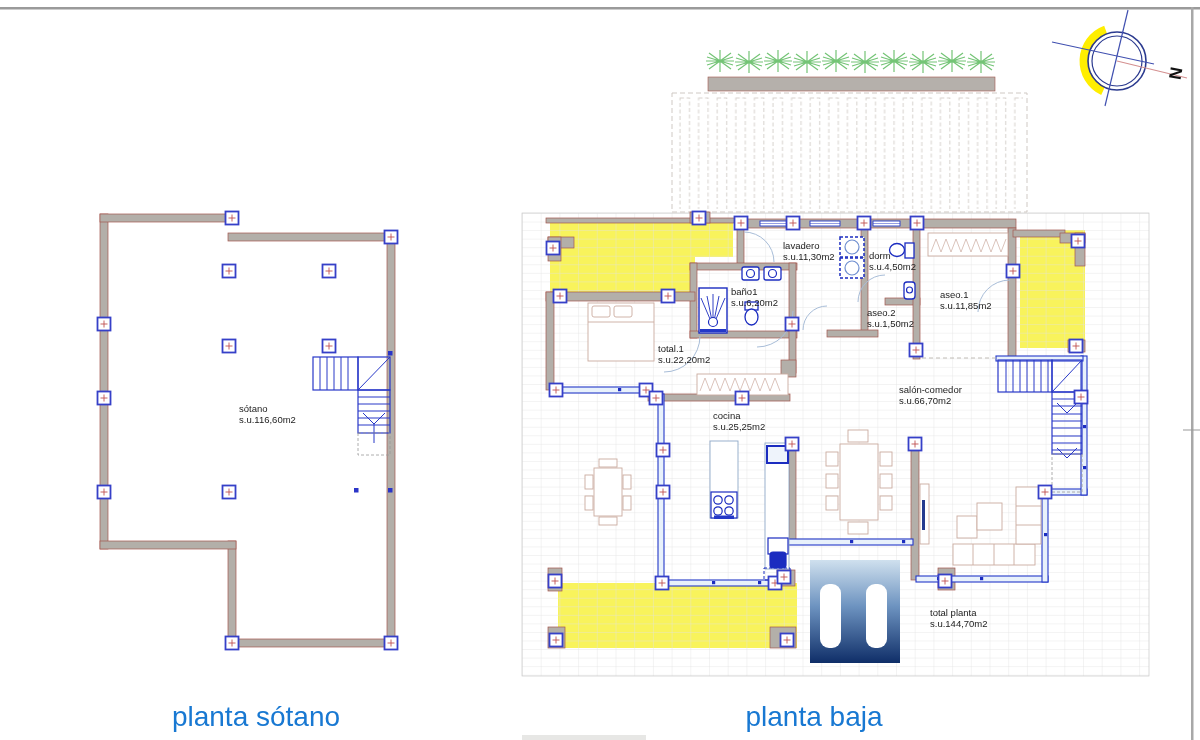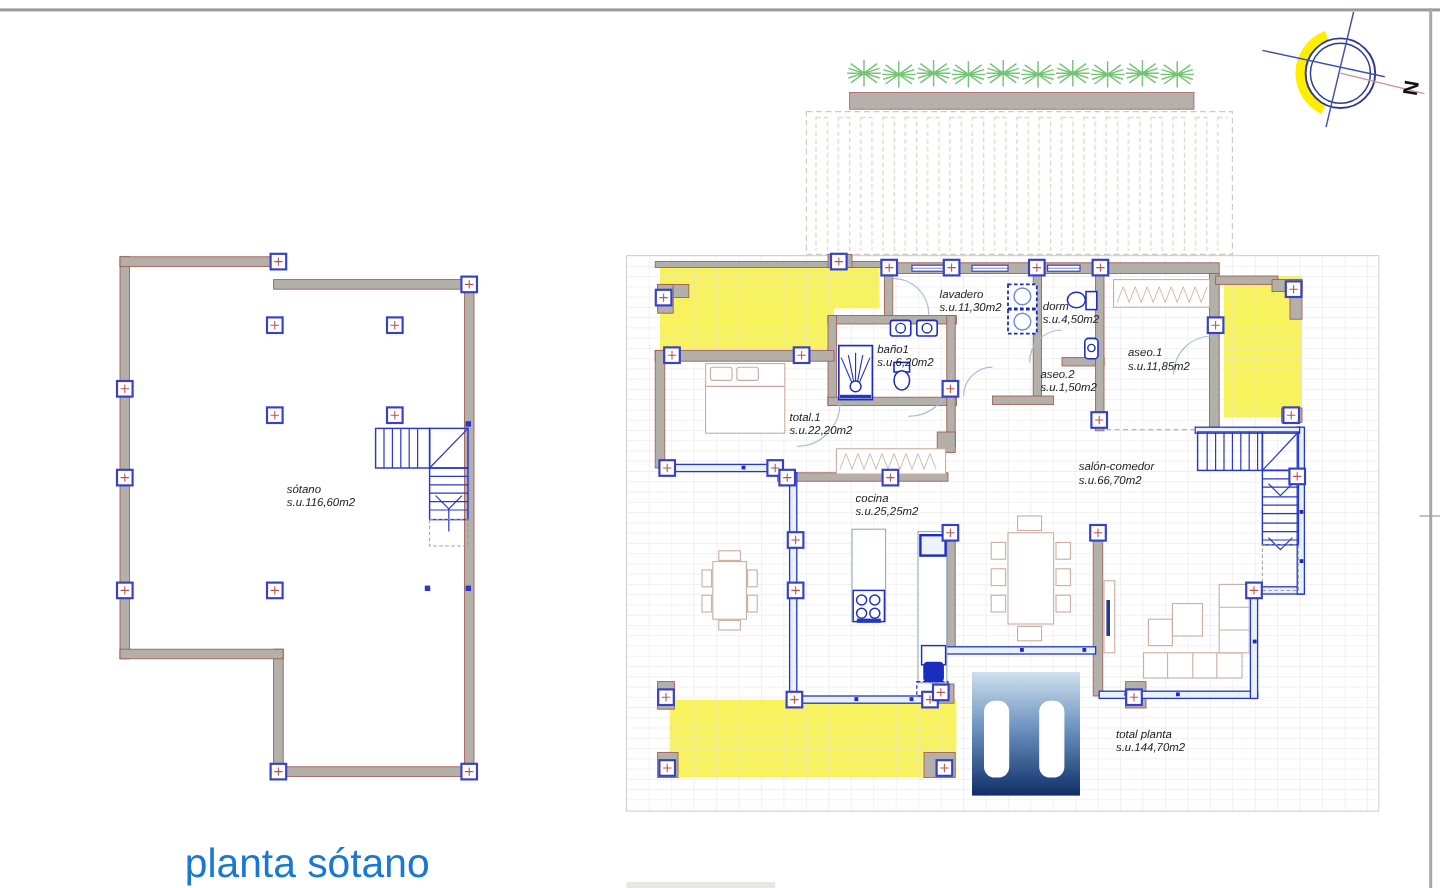--- a/index.html
+++ b/index.html
@@ -1,22 +1,22 @@
 <!DOCTYPE html>
 <html><head>
 <meta charset="utf-8">
 <style>
   html,body{margin:0;padding:0;background:#fff;}
   #page{position:relative;width:1200px;height:740px;background:#ffffff;overflow:hidden;
         font-family:"Liberation Sans",sans-serif;}
   #drawing{position:absolute;left:0;top:0;}
   .rlabel{position:absolute;font-size:9.5px;line-height:11px;color:#1c1c1c;
-          white-space:nowrap;letter-spacing:0;font-style:italic;}
+          white-space:nowrap;letter-spacing:0;}
   .rlabel span{display:block;}
-  .caption{position:absolute;top:701px;font-size:34px;color:#1878d2;
+  .caption{position:absolute;top:701px;font-size:28px;color:#1878d2;
            transform:translateX(-50%);white-space:nowrap;}
 </style>
 </head>
 <body>
 
 <div id="page">
 
 <svg id="drawing" width="1200" height="740" viewBox="0 0 1200 740">
   <defs>
     <pattern id="tiles" x="522" y="213" width="18.7" height="8.55" patternUnits="userSpaceOnUse">
@@ -367,14 +367,15 @@
 <div class="rlabel" style="left:713px;top:410px">
   <span>cocina</span>
   <span>s.u.25,25m2</span>
 </div>
 <div class="rlabel" style="left:930px;top:607px">
   <span>total planta</span>
   <span>s.u.144,70m2</span>
 </div>
 
 <div class="caption" style="left:256px">planta sótano</div>
+<div class="caption" style="left:814px">planta baja</div>
 
 </div>
 
 </body></html>

